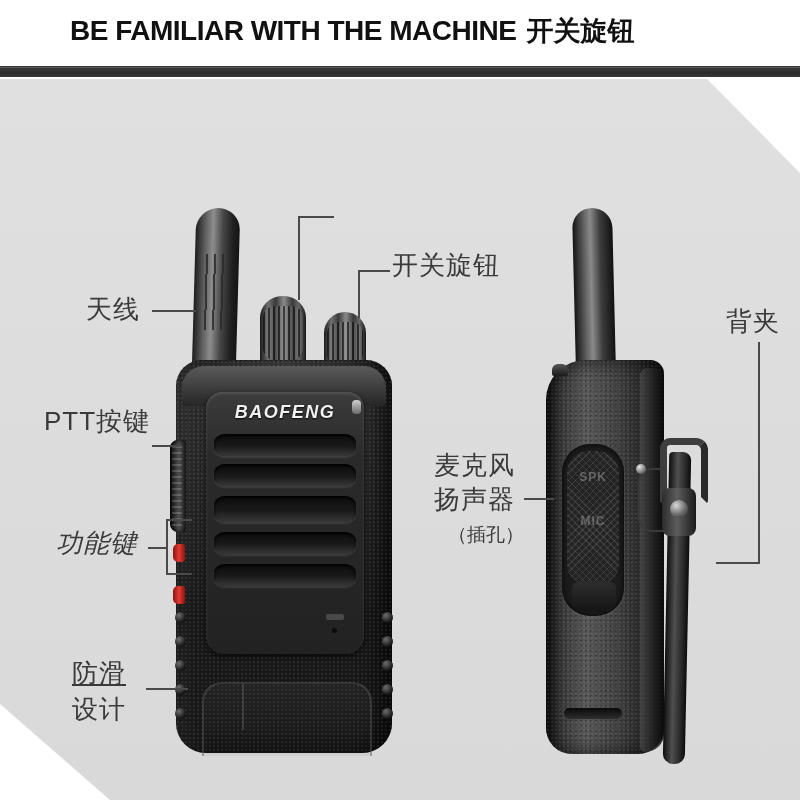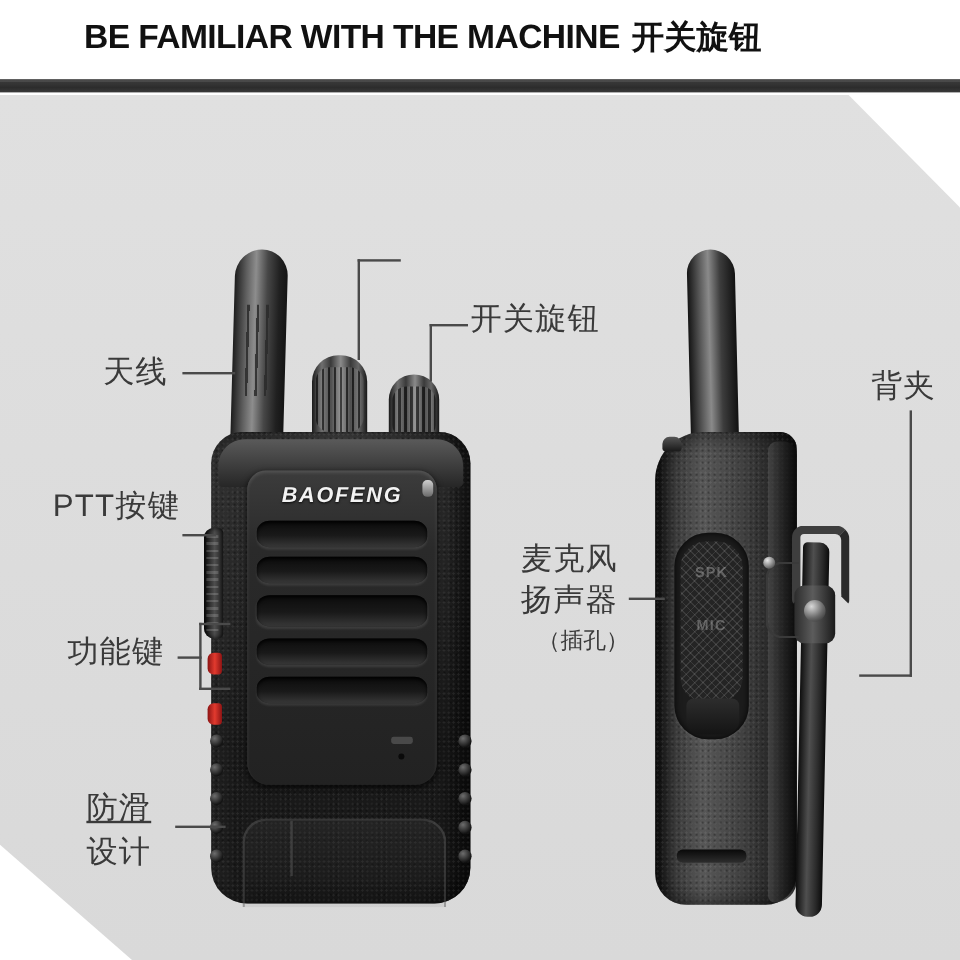--- a/index.html
+++ b/index.html
@@ -518,21 +518,21 @@
   <div class="label" style="left:392px; top:248px;">开关旋钮</div>
   <div class="lead h" style="left:358px; top:270px; width:32px;"></div>
   <div class="lead v" style="left:358px; top:270px; height:48px;"></div>
 
   <div class="label" style="left:86px; top:292px;">天线</div>
   <div class="lead h" style="left:152px; top:310px; width:44px;"></div>
 
   <div class="label" style="left:44px; top:404px;text-align:right;">PTT按键</div>
   <div class="lead h" style="left:152px; top:445px; width:28px;"></div>
 
-  <div class="label" style="left:56px; top:526px;">功能键</div>
+  <div class="label" style="left:56px; top:526px;font-style:italic;">功能键</div>
   <div class="lead h" style="left:148px; top:547px; width:20px;"></div>
   <div class="lead v" style="left:166px; top:519px; height:56px;"></div>
   <div class="lead h" style="left:166px; top:519px; width:26px;"></div>
   <div class="lead h" style="left:166px; top:573px; width:26px;"></div>
 
   <div class="label multiline" style="left:72px; top:656px;text-decoration:underline;">防滑</div>
   <div class="label multiline" style="left:72px; top:692px;">设计</div>
   <div class="lead h" style="left:146px; top:688px; width:42px;"></div>
 
   <div class="label" style="left:434px; top:482px;">扬声器</div>

